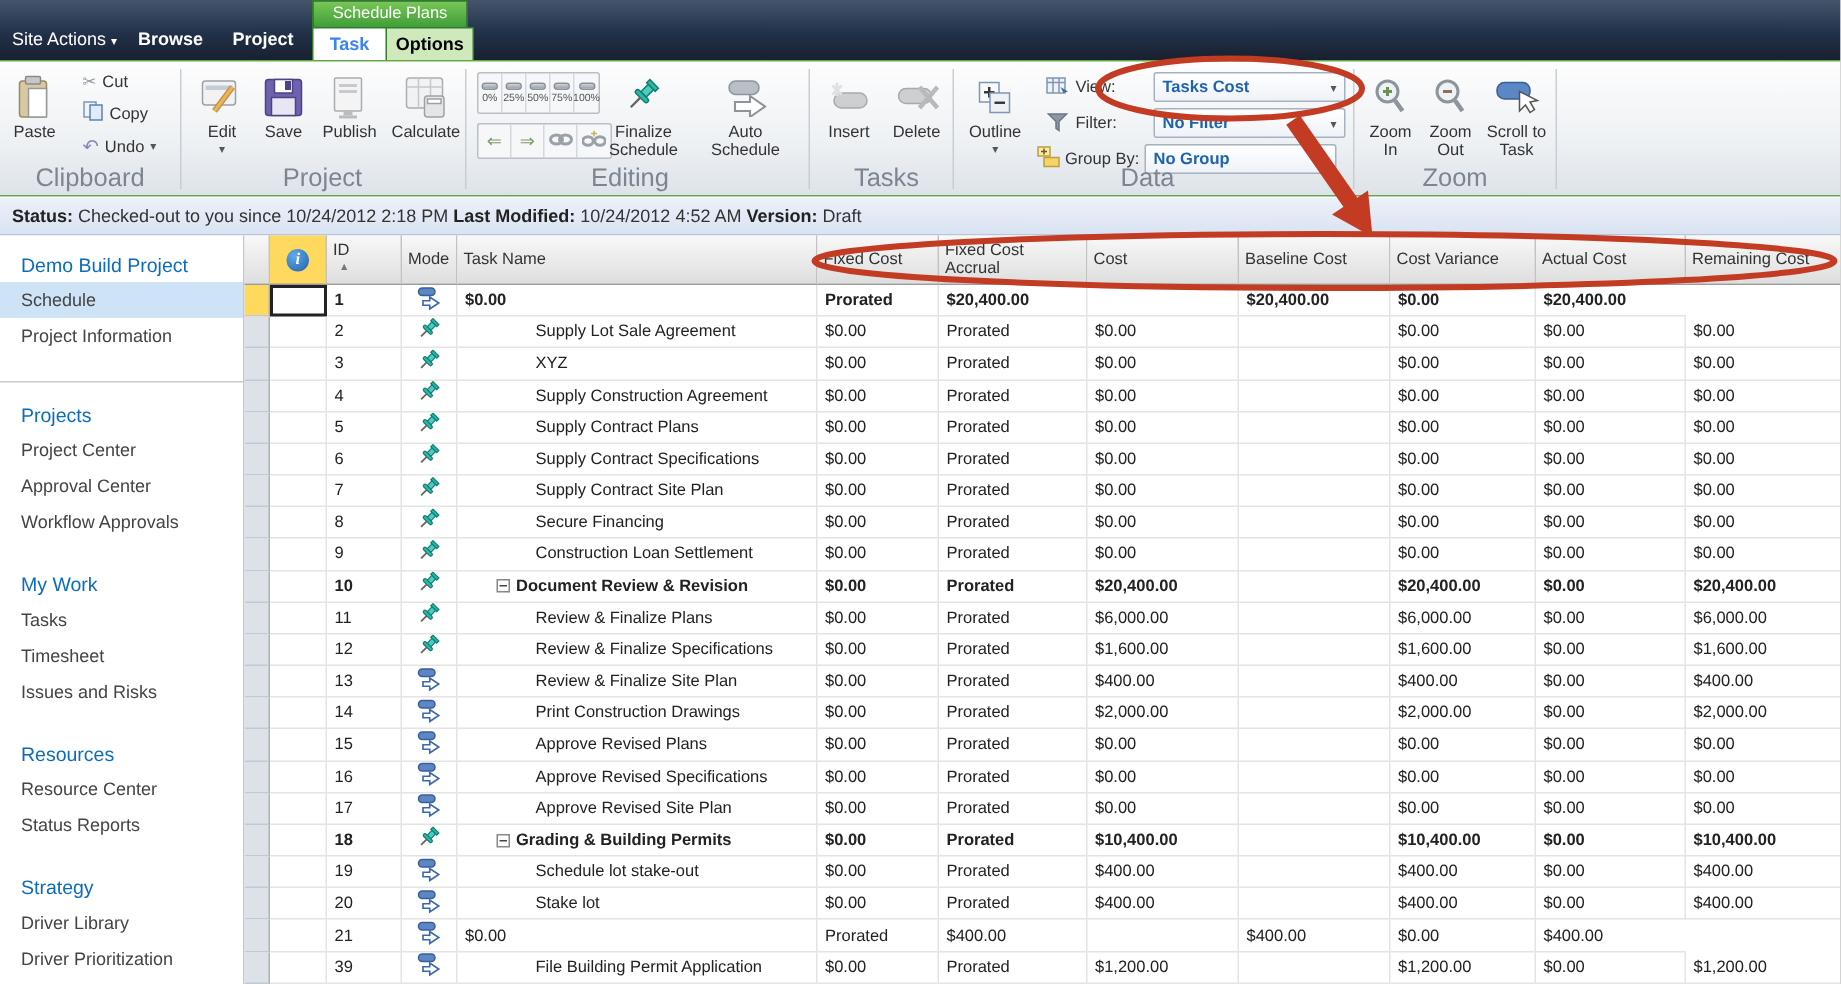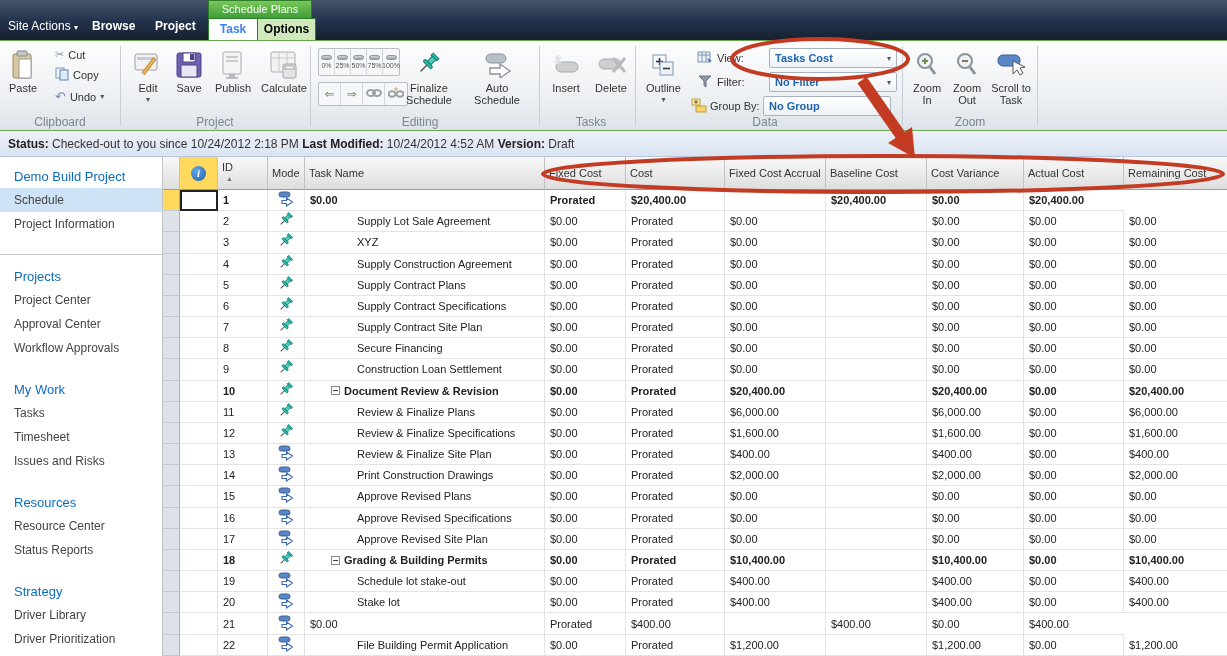--- a/index.html
+++ b/index.html
@@ -21,21 +21,21 @@
               text-align:center; line-height:21px; cursor:pointer; }
   .tab-options { position:absolute; left:258px; top:18px; width:58px; height:22px; background:#cfe9bd;
                  border:1px solid #2e7d2a; border-bottom:none; border-left:none; color:#000; font-size:12px;
                  font-weight:bold; text-align:center; line-height:21px; cursor:pointer; }
 
   
   .ribbon { position:absolute; left:0; top:40px; width:1227px; height:91px;
             background:linear-gradient(#fdfdfd, #eef1f4 60%, #dde3e9);
             border-top:1px solid #63a94c; border-bottom:1px solid #63a94c; }
   .rsep { position:absolute; top:5px; height:80px; width:1px; background:#c9ced6; }
-  .rgroup-label { position:absolute; bottom:1px; font-size:12px; color:#7c8591; text-align:center; }
+  .rgroup-label { position:absolute; bottom:1px; font-size:17px; color:#7c8591; text-align:center; }
   .bigbtn { position:absolute; top:4px; display:flex; flex-direction:column; align-items:center;
             font-size:11px; color:#333; text-align:center; cursor:pointer; border:1px solid transparent;
             border-radius:3px; padding:2px 2px; line-height:12px; }
   .bigbtn .ic { height:34px; display:flex; align-items:center; justify-content:center; }
   .smallbtn { display:flex; align-items:center; gap:4px; font-size:11px; color:#333; cursor:pointer;
               padding:1px 3px; }
   .caret { font-size:8px; color:#555; }
   .minirow { display:flex; border:1px solid #b9bfc7; background:#f6f7f9; border-radius:2px; }
   .minibtn { width:16px; height:26px; display:flex; flex-direction:column; align-items:center;
              justify-content:center; cursor:pointer; border-right:1px solid #d4d8dd; }
@@ -429,22 +429,22 @@
     </div>
     <div class="th">
       <span class="idh">
           <span>ID</span>
           <span class="arrow">▲</span>
         </span>
     </div>
     <div class="th">Mode</div>
     <div class="th">Task Name</div>
     <div class="th">Fixed Cost</div>
+    <div class="th">Fixed Cost Accrual</div>
     <div class="th">Cost</div>
-    <div class="th">Fixed Cost Accrual</div>
     <div class="th">Baseline Cost</div>
     <div class="th">Cost Variance</div>
     <div class="th">Actual Cost</div>
     <div class="th" style="border-right:none;">Remaining Cost</div>
   </div>
 
   <div class="tbody">
       <div class="trow grid-cols sum">
         <div class="td selcol cur"></div>
         <div class="td infocell cur"></div>
@@ -926,21 +926,21 @@
         <div class="td ">Prorated</div>
         <div class="td ">$400.00</div>
         <div class="td "></div>
         <div class="td ">$400.00</div>
         <div class="td ">$0.00</div>
         <div class="td " style="border-right: none;">$400.00</div>
       </div>
       <div class="trow grid-cols">
         <div class="td selcol"></div>
         <div class="td infocell"></div>
-        <div class="td ">22</div>
+        <div class="td ">39</div>
         <div class="td modecell">
           <span><svg width="17" height="16" viewBox="0 0 17 16">
               <rect x="1" y="1" width="11" height="5" rx="2.5" fill="#5b87c6" stroke="#3a5f94"></rect>
               <path d="M4 9.5 h4.5 V7 l6 4 -6 4 v-2.5 H4 z" fill="#fff" stroke="#3a68b0" stroke-width="1.1"></path>
             </svg></span>
         </div>
         <div class="td " style="padding-left: 52px;">
           <span>File Building Permit Application</span>
         </div>
         <div class="td ">$0.00</div>

